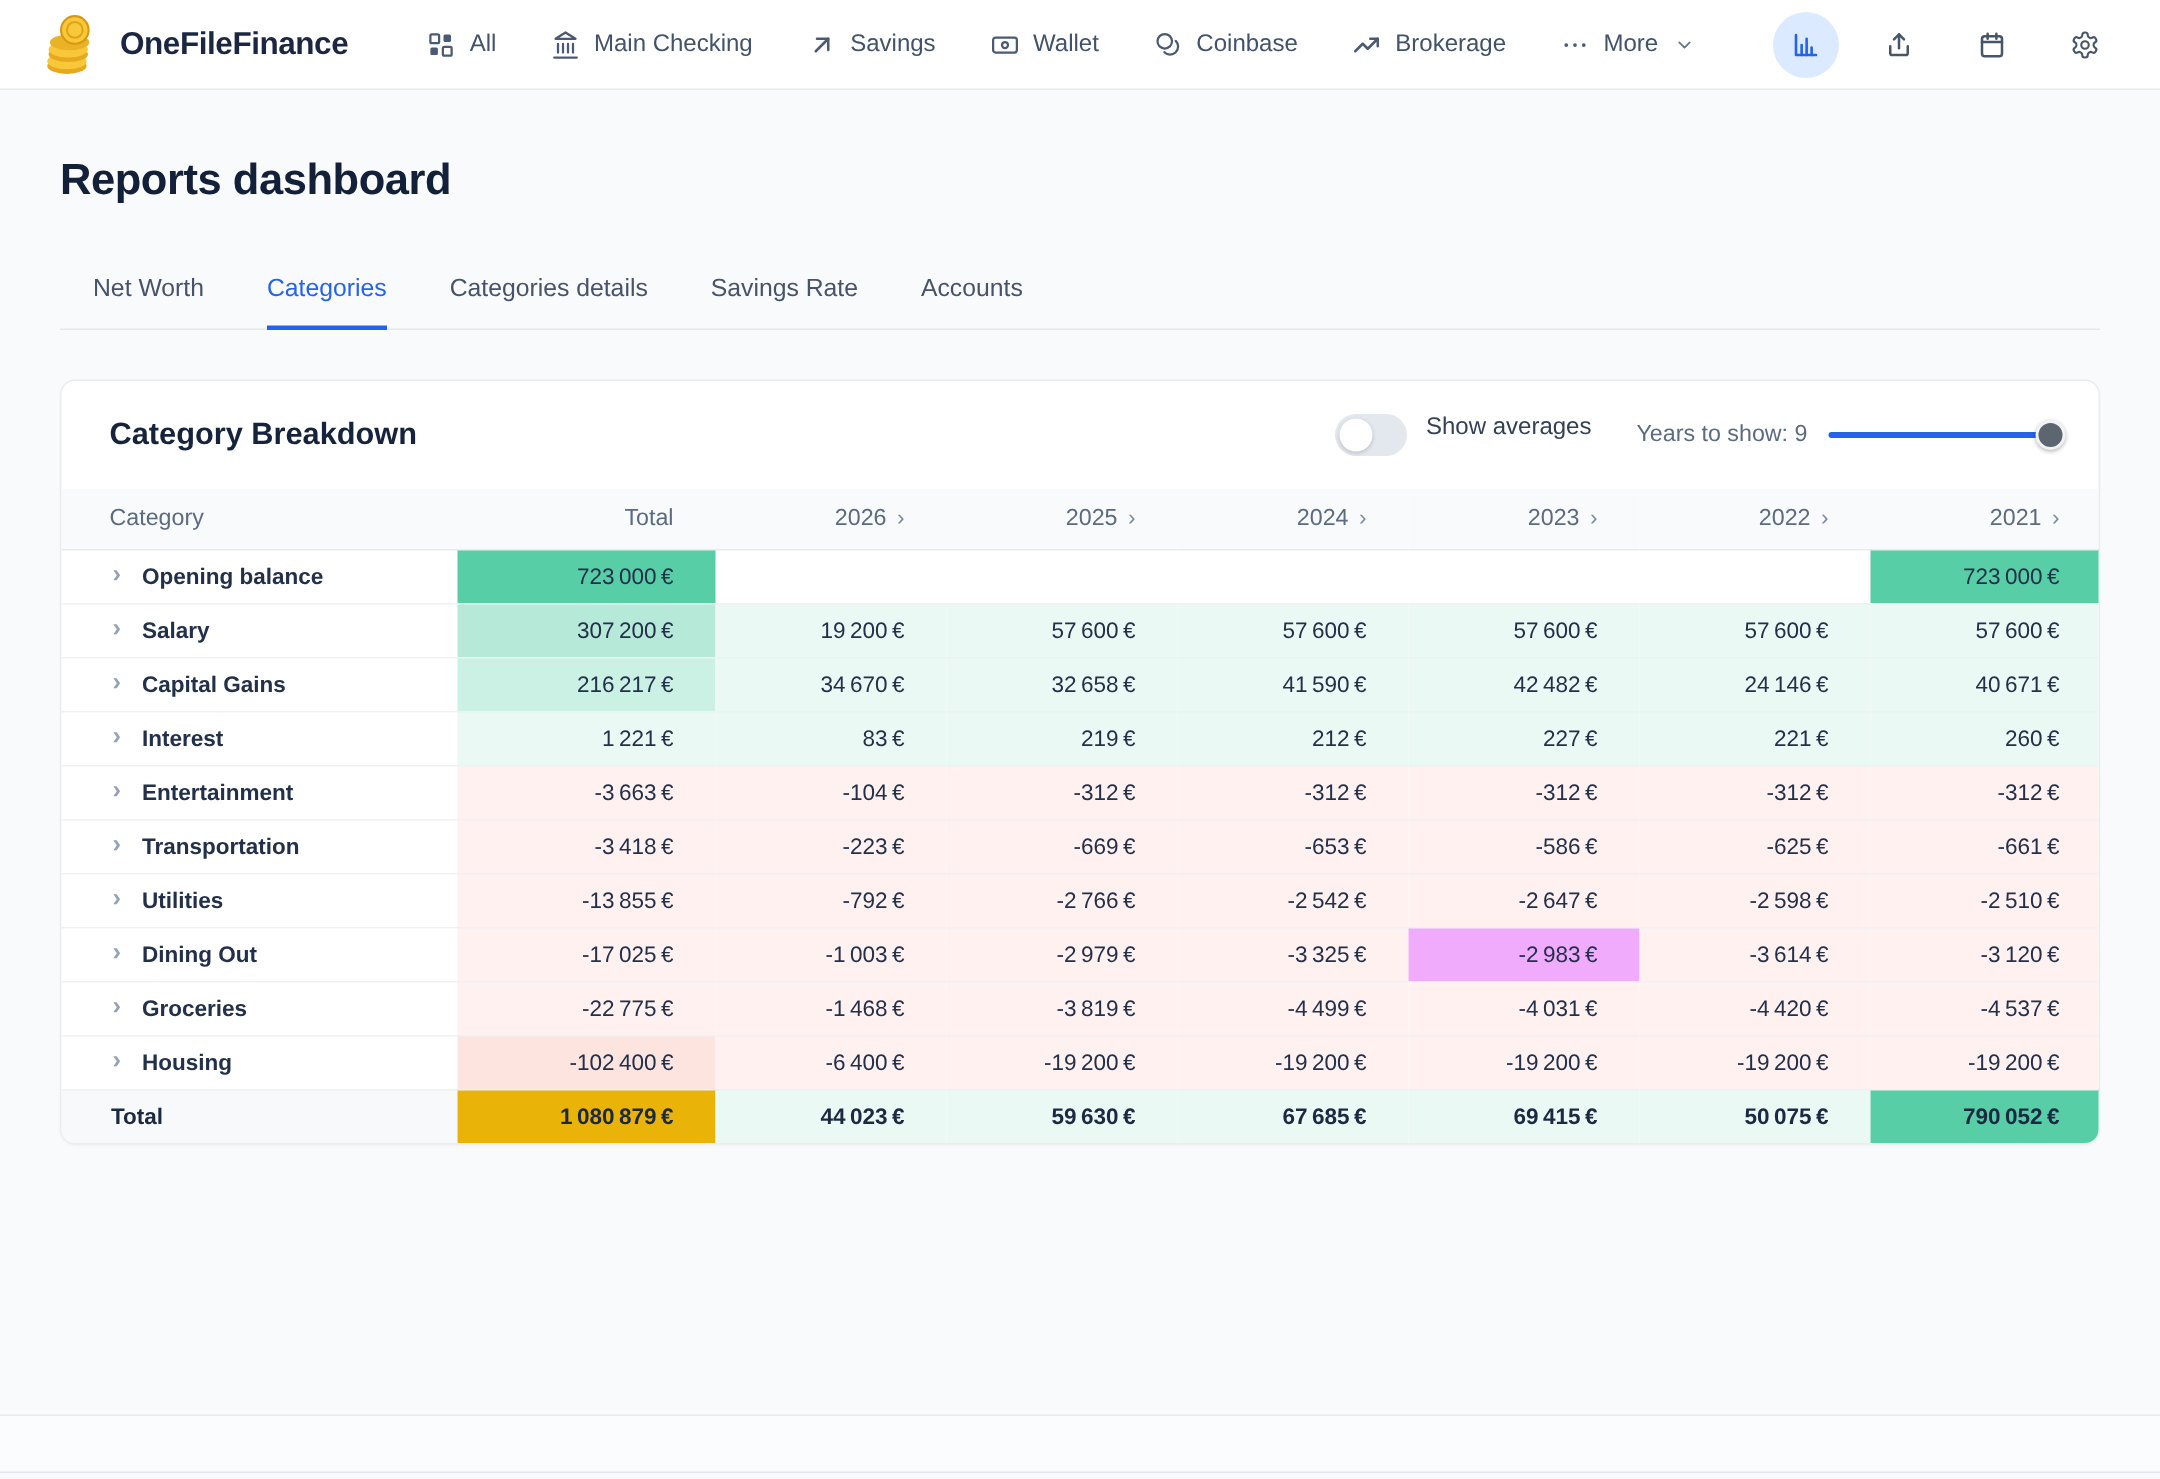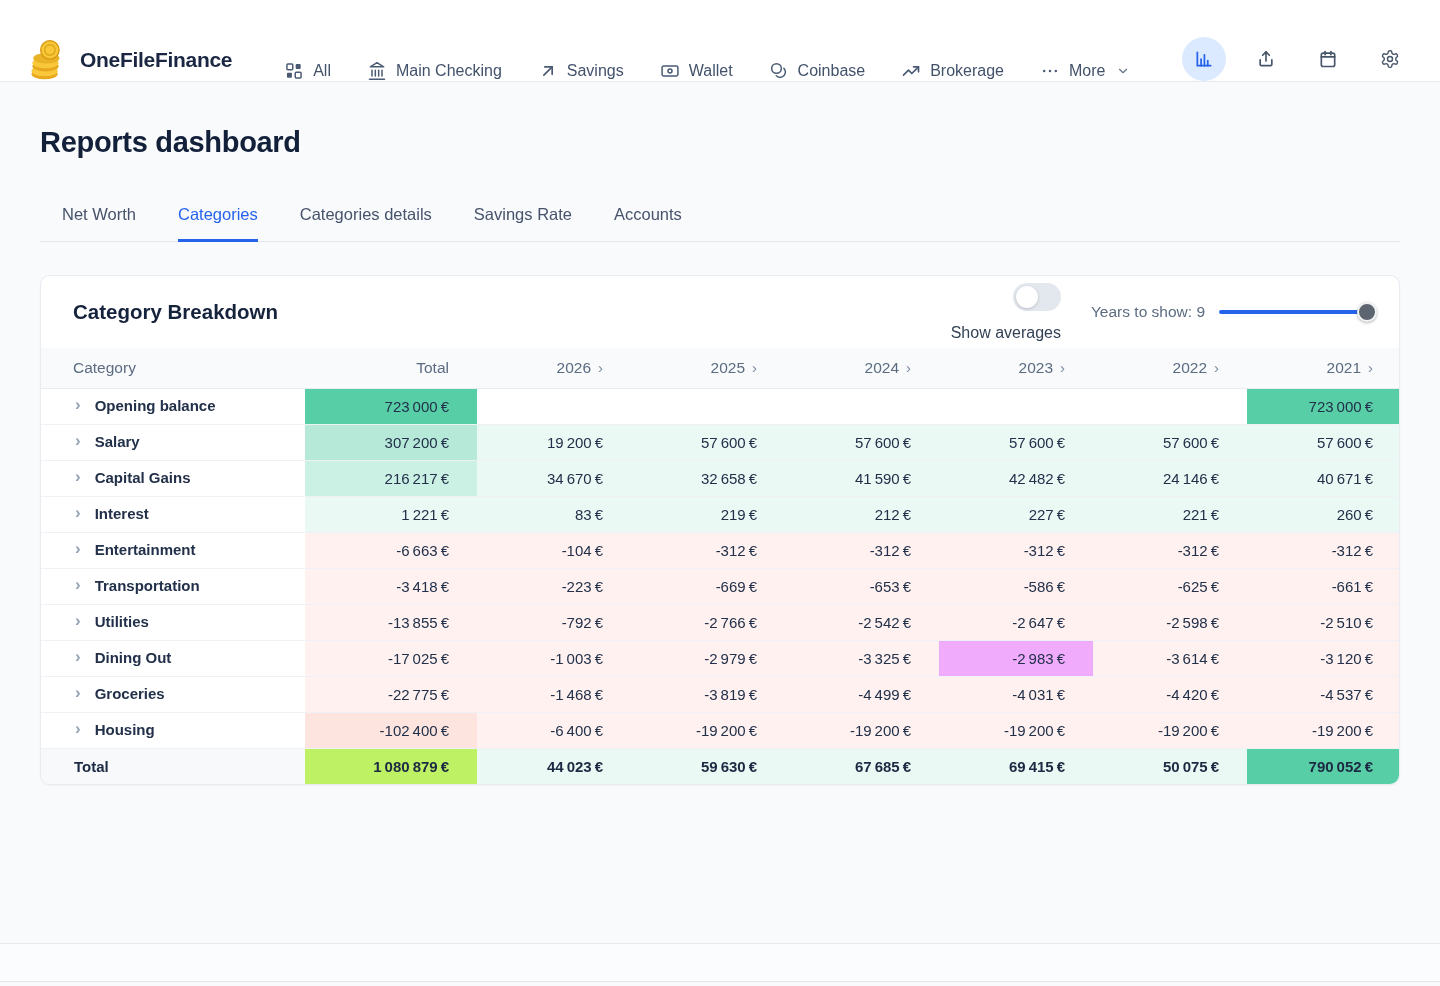--- a/index.html
+++ b/index.html
@@ -5,22 +5,22 @@
   * { margin:0; padding:0; box-sizing:border-box; }
   html,body { width:1440px; height:986px; overflow:hidden; }
   body {
     font-family:"Liberation Sans","DejaVu Sans",sans-serif;
     background:#f9fafc; color:#1f2d45;
     display:flex; flex-direction:column;
   }
 
   
   .topnav {
-    height:82px; background:#ffffff; border-bottom:1px solid #e6e9ef;
-    display:flex; align-items:flex-end; padding:0 28px; flex-shrink:0;
+    height:60px; background:#ffffff; border-bottom:1px solid #e6e9ef;
+    display:flex; align-items:center; padding:0 28px; flex-shrink:0;
   }
   .brand { display:flex; align-items:center; gap:10px; cursor:pointer; }
   .logo svg { display:block; }
   .brand-name { font-size:21px; font-weight:800; color:#1b2742; letter-spacing:-0.3px; }
   .nav-items { display:flex; align-items:center; gap:36px; margin-left:52px; }
   .nav-item {
     display:flex; align-items:center; gap:9px; background:none; border:none;
     font-family:inherit; font-size:16px; color:#42526b; cursor:pointer; white-space:nowrap;
   }
   .nav-icon { display:flex; align-items:center; color:#4a5a74; }
@@ -44,21 +44,21 @@
   .tab.active { color:#2563eb; border-bottom-color:#2563eb; }
 
   
   .card {
     margin-top:33px; background:#ffffff; border:1px solid #e9ecf1; border-radius:10px;
     box-shadow:0 1px 2px rgba(20,30,60,.04); overflow:hidden;
   }
   .card-header { height:72px; display:flex; align-items:center; padding:0 32px; }
   .card-header h2 { font-size:20.5px; font-weight:700; color:#16233c; }
   .controls { margin-left:auto; display:flex; align-items:center; gap:30px; }
-  .toggle-group { display:flex; align-items:flex-end; gap:13px;flex-direction:column; }
+  .toggle-group { display:flex; align-items:flex-start; gap:13px; }
   .toggle {
     width:48px; height:28px; border-radius:14px; background:#e3e7ee; cursor:pointer; position:relative;
   }
   .toggle .knob {
     position:absolute; left:3px; top:3px; width:22px; height:22px; border-radius:50%;
     background:#ffffff; box-shadow:0 1px 3px rgba(0,0,0,.18);
   }
   .toggle-label { font-size:16px; color:#334155; }
   .slider-group { display:flex; align-items:center; gap:14px; }
   .slider-label { font-size:15.5px; color:#5b6b82; }
@@ -310,21 +310,21 @@
             <td class="val" style="background-color: rgb(235, 249, 244);">1 221 €</td>
             <td class="val" style="background-color: rgb(235, 249, 244);">83 €</td>
             <td class="val" style="background-color: rgb(235, 249, 244);">219 €</td>
             <td class="val" style="background-color: rgb(235, 249, 244);">212 €</td>
             <td class="val" style="background-color: rgb(235, 249, 244);">227 €</td>
             <td class="val" style="background-color: rgb(235, 249, 244);">221 €</td>
             <td class="val" style="background-color: rgb(235, 249, 244);">260 €</td>
           </tr>
           <tr>
             <td class="cat"><span class="row-chevron">›</span><span>Entertainment</span></td>
-            <td class="val" style="background-color: rgb(254, 241, 239);">-6 663 €</td>
+            <td class="val" style="background-color: rgb(254, 241, 239);">-3 663 €</td>
             <td class="val" style="background-color: rgb(254, 241, 239);">-104 €</td>
             <td class="val" style="background-color: rgb(254, 241, 239);">-312 €</td>
             <td class="val" style="background-color: rgb(254, 241, 239);">-312 €</td>
             <td class="val" style="background-color: rgb(254, 241, 239);">-312 €</td>
             <td class="val" style="background-color: rgb(254, 241, 239);">-312 €</td>
             <td class="val" style="background-color: rgb(254, 241, 239);">-312 €</td>
           </tr>
           <tr>
             <td class="cat"><span class="row-chevron">›</span><span>Transportation</span></td>
             <td class="val" style="background-color: rgb(254, 241, 239);">-3 418 €</td>
@@ -370,21 +370,21 @@
             <td class="val" style="background-color: rgb(253, 228, 222);">-102 400 €</td>
             <td class="val" style="background-color: rgb(254, 241, 239);">-6 400 €</td>
             <td class="val" style="background-color: rgb(254, 241, 239);">-19 200 €</td>
             <td class="val" style="background-color: rgb(254, 241, 239);">-19 200 €</td>
             <td class="val" style="background-color: rgb(254, 241, 239);">-19 200 €</td>
             <td class="val" style="background-color: rgb(254, 241, 239);">-19 200 €</td>
             <td class="val" style="background-color: rgb(254, 241, 239);">-19 200 €</td>
           </tr>
           <tr class="total-row">
             <td class="cat"><span>Total</span></td>
-            <td class="val" style="background-color: #bef264; padding-left: 12px;">1 080 879 €</td>
+            <td class="val" style="background-color: #eab308; padding-left: 12px;">1 080 879 €</td>
             <td class="val" style="background-color: rgb(235, 249, 244);">44 023 €</td>
             <td class="val" style="background-color: rgb(235, 249, 244);">59 630 €</td>
             <td class="val" style="background-color: rgb(235, 249, 244);">67 685 €</td>
             <td class="val" style="background-color: rgb(235, 249, 244);">69 415 €</td>
             <td class="val" style="background-color: rgb(235, 249, 244);">50 075 €</td>
             <td class="val" style="background-color: rgb(88, 206, 167);">790 052 €</td>
           </tr>
         </tbody>
     </table>
   </section>

